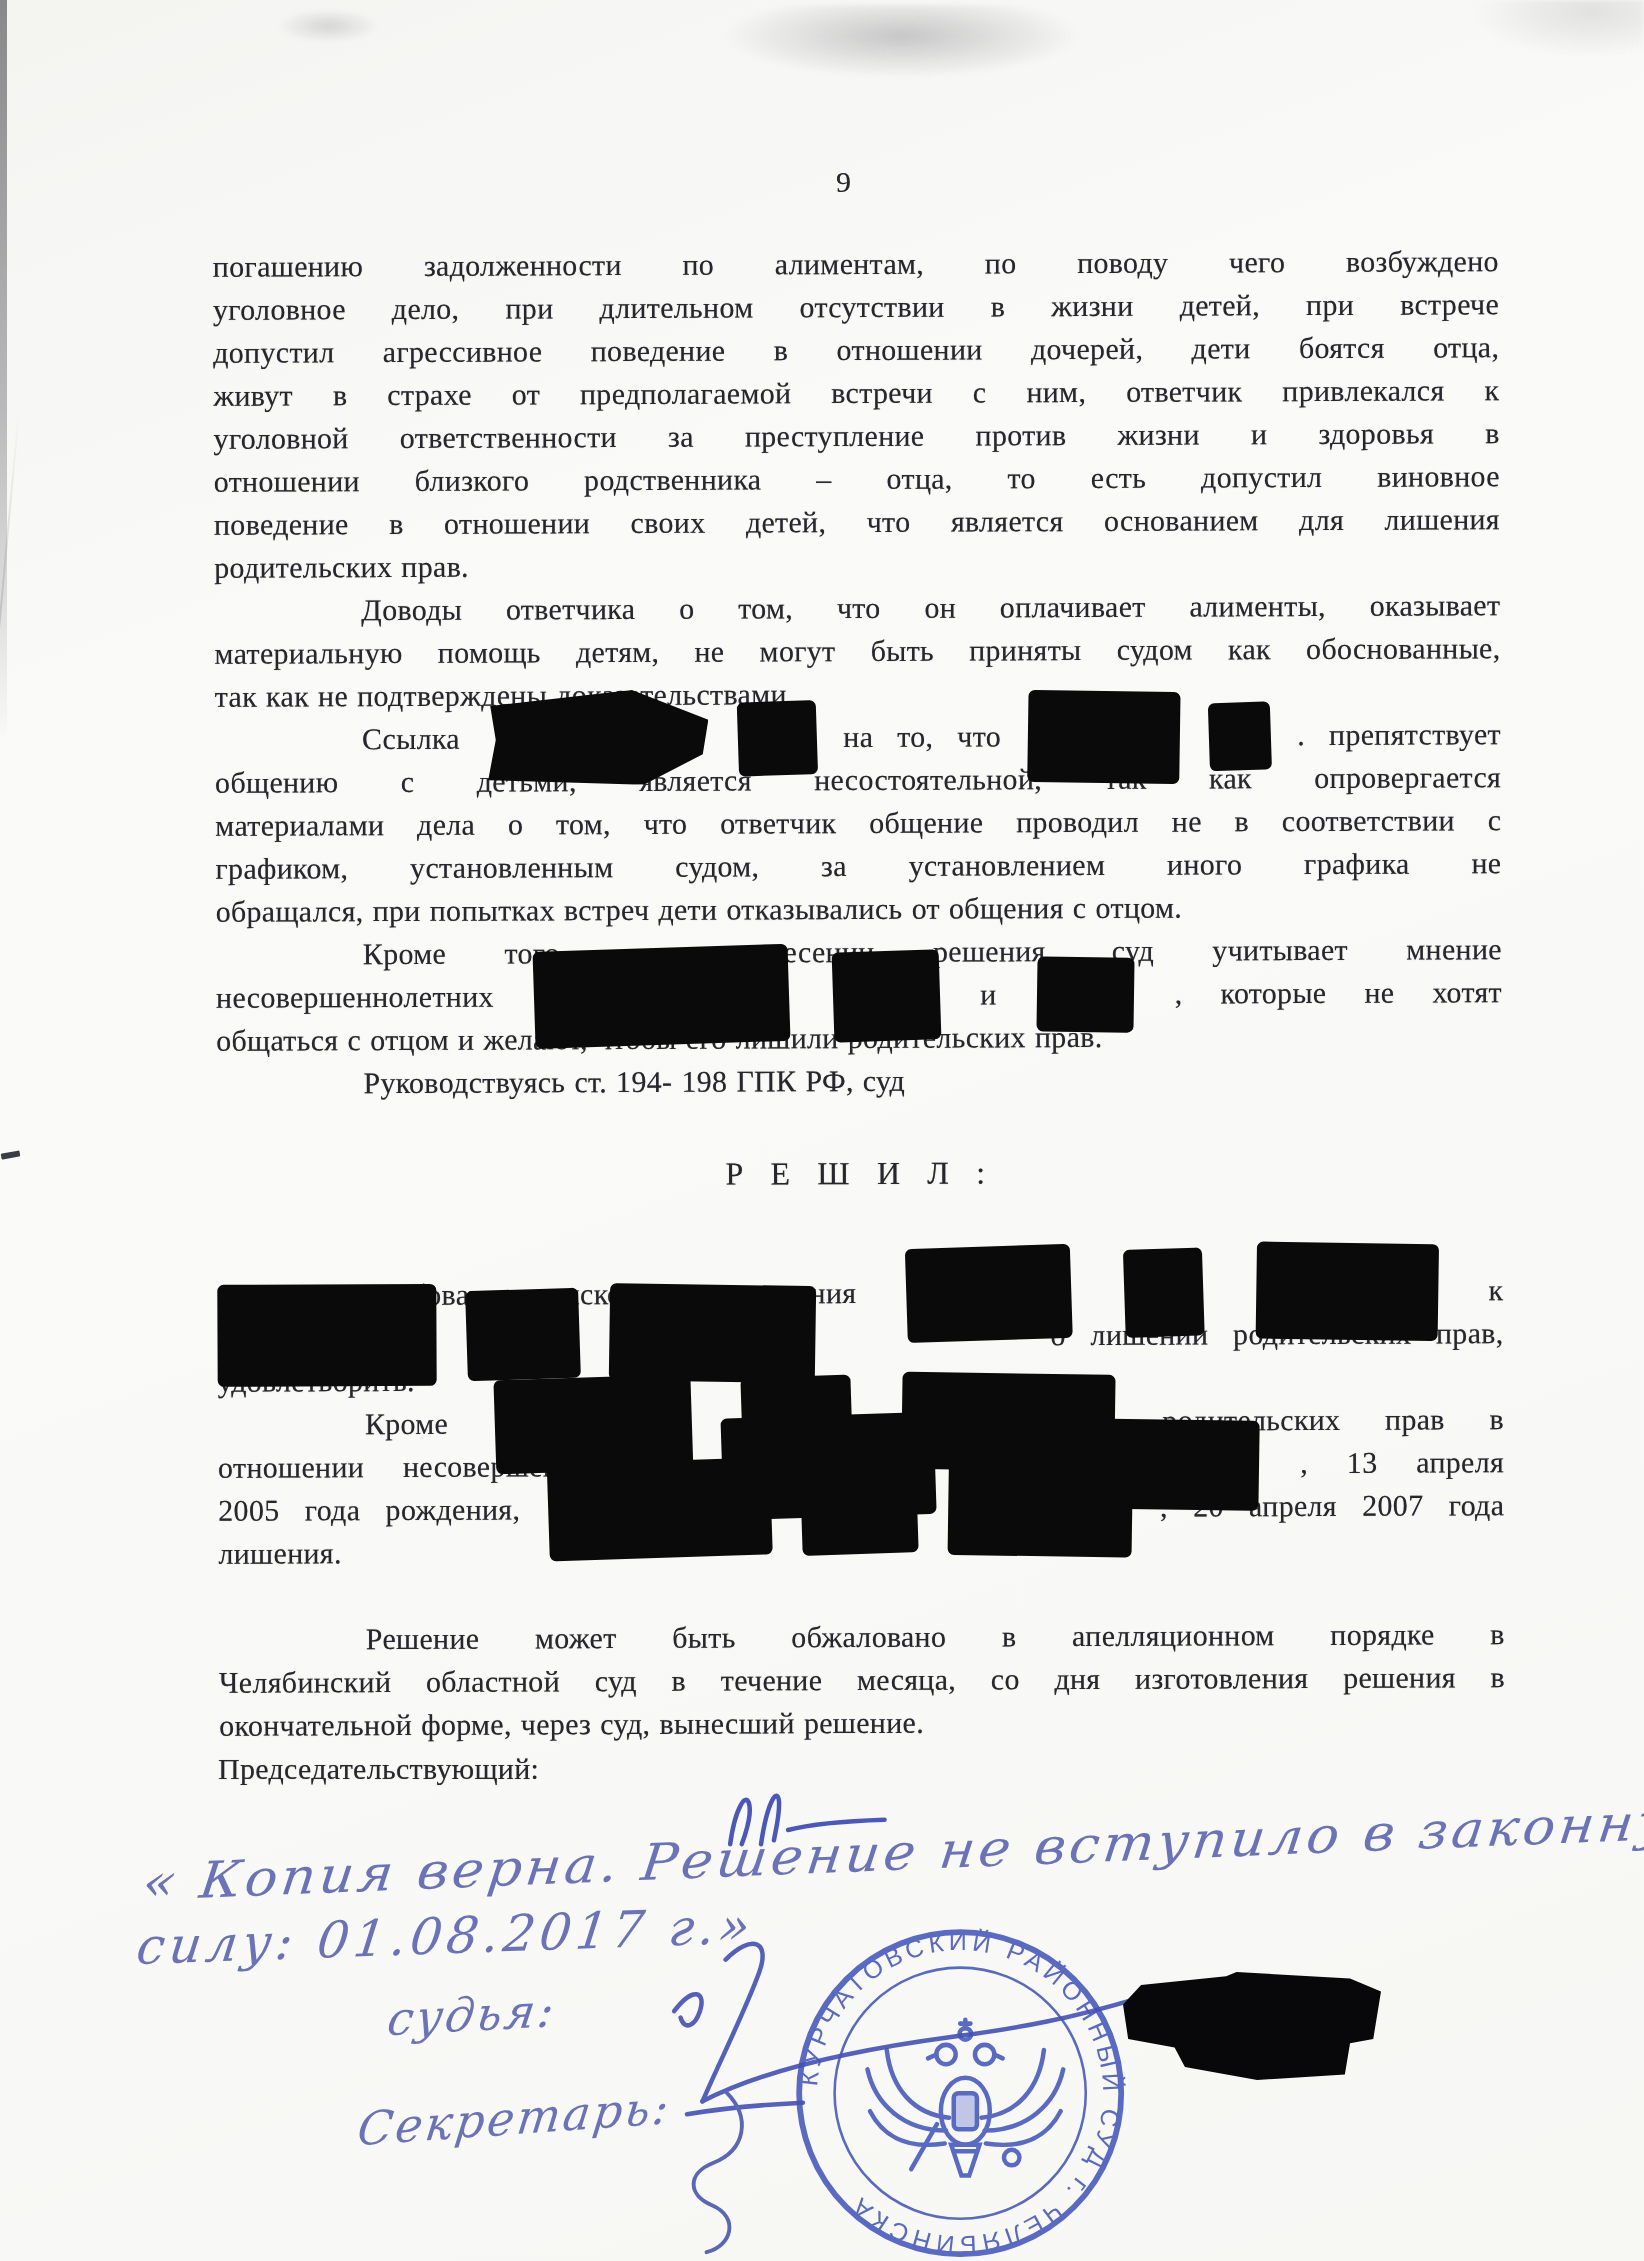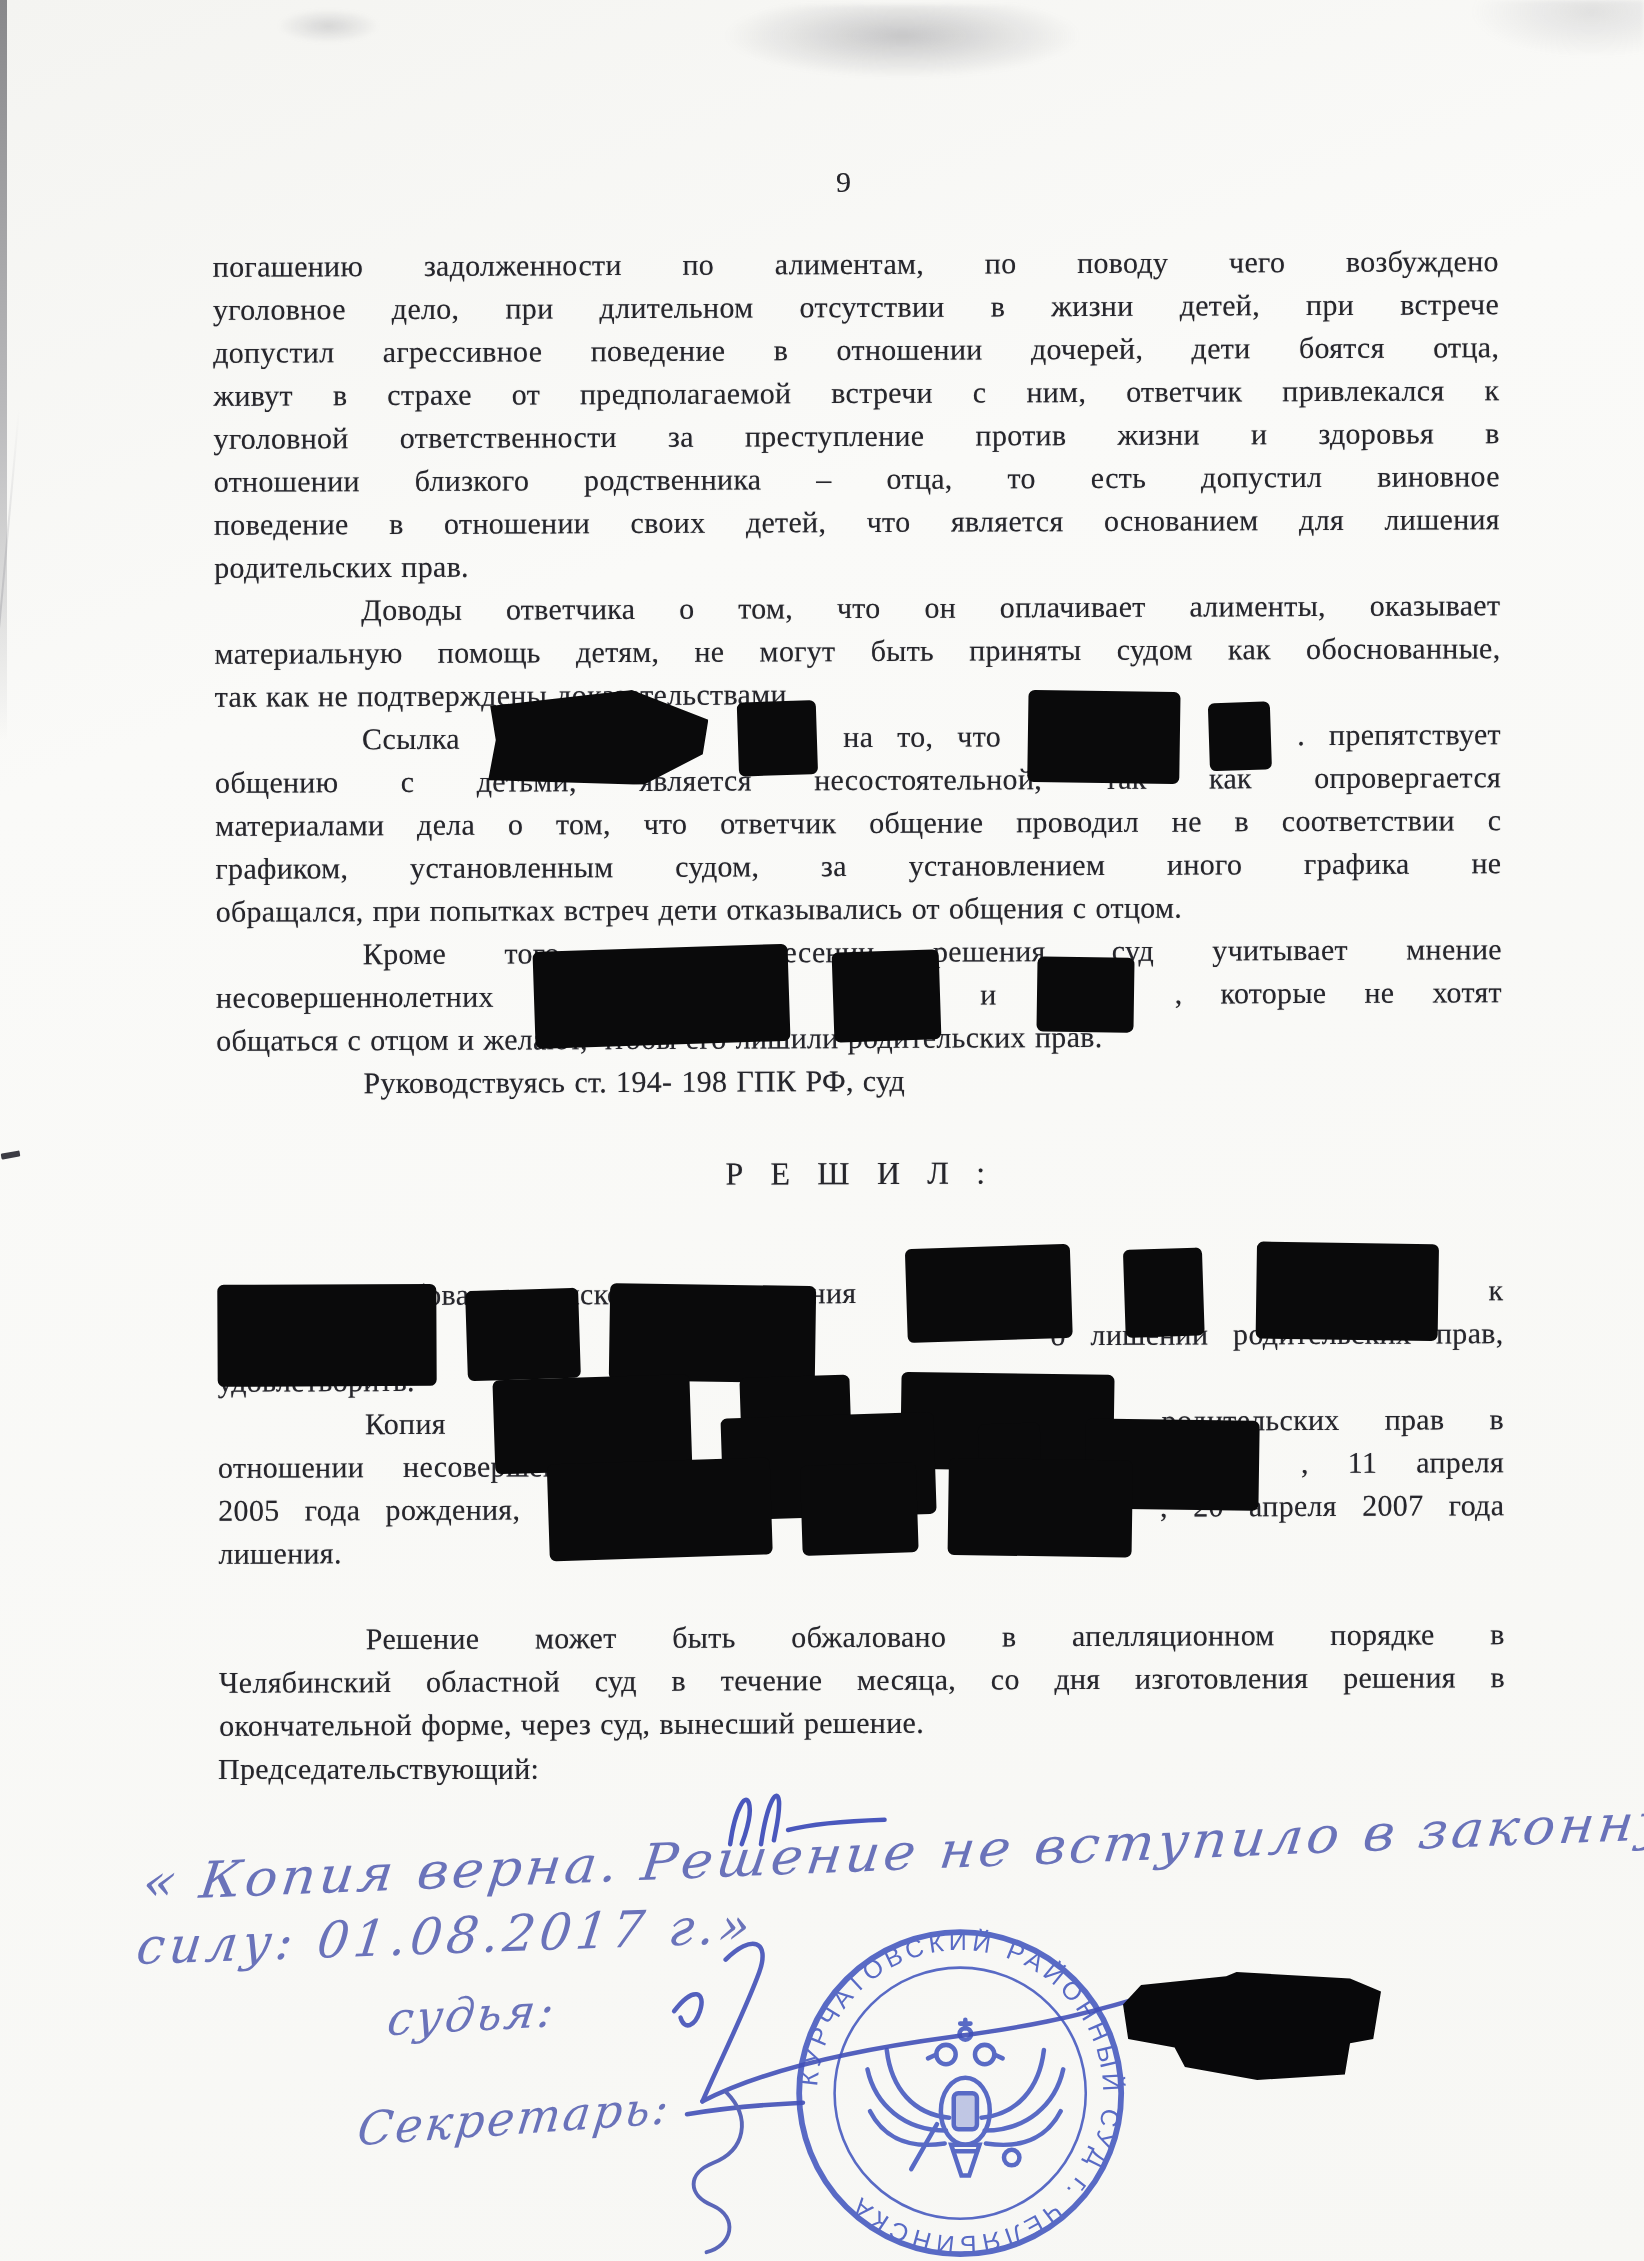--- a/index.html
+++ b/index.html
@@ -111,22 +111,22 @@
         <div class="line flex">
           <span class="redaction" style="width: 219px; height: 102px;"></span> 
           <span class="redaction" style="width: 113px; height: 90px;"></span> 
           <span class="redaction" style="width: 206px; height: 97px;"></span> 
           <span class="flexgap"></span> 
           <span class="run">о лишении родительских прав,</span> 
         </div>
         <div class="line last"><span class="run">удовлетворить.</span> </div>
       </div>
       <div class="para">
-        <div class="line indent"><span class="run">Копия </span> <span class="redaction" style="width: 197px; height: 94px;"></span> <span class="run"> </span> <span class="redaction" style="width: 110px; height: 94px;"></span> <span class="run"> </span> <span class="redaction" style="width: 213px; height: 97px;"></span> <span class="run"> родительских прав в</span> </div>
-        <div class="line"><span class="run">отношении несовершеннолетних </span> <span class="redaction" style="width: 213px; height: 102px;"></span> <span class="run"> </span> <span class="redaction" style="width: 62px; height: 84px;"></span> <span class="run"> </span> <span class="redaction" style="width: 174px; height: 90px;"></span> <span class="run">, 11 апреля</span> </div>
+        <div class="line indent"><span class="run">Кроме </span> <span class="redaction" style="width: 197px; height: 94px;"></span> <span class="run"> </span> <span class="redaction" style="width: 110px; height: 94px;"></span> <span class="run"> </span> <span class="redaction" style="width: 213px; height: 97px;"></span> <span class="run"> родительских прав в</span> </div>
+        <div class="line"><span class="run">отношении несовершеннолетних </span> <span class="redaction" style="width: 213px; height: 102px;"></span> <span class="run"> </span> <span class="redaction" style="width: 62px; height: 84px;"></span> <span class="run"> </span> <span class="redaction" style="width: 174px; height: 90px;"></span> <span class="run">, 13 апреля</span> </div>
         <div class="line"><span class="run">2005 года рождения, </span> <span class="redaction" style="width: 223px; height: 97px;"></span> <span class="run"> </span> <span class="redaction" style="width: 116px; height: 90px;"></span> <span class="run"> </span> <span class="redaction" style="width: 184px; height: 97px;"></span> <span class="run">, 20 апреля 2007 года</span> </div>
         <div class="line last"><span class="run">лишения.</span> </div>
       </div>
       <div class="para">
         <div class="line indent"><span class="run">Решение может быть обжаловано в апелляционном порядке в</span> </div>
         <div class="line"><span class="run">Челябинский областной суд в течение месяца, со дня изготовления решения в</span> </div>
         <div class="line last"><span class="run">окончательной форме, через суд, вынесший решение.</span> </div>
       </div>
     </div>
 

